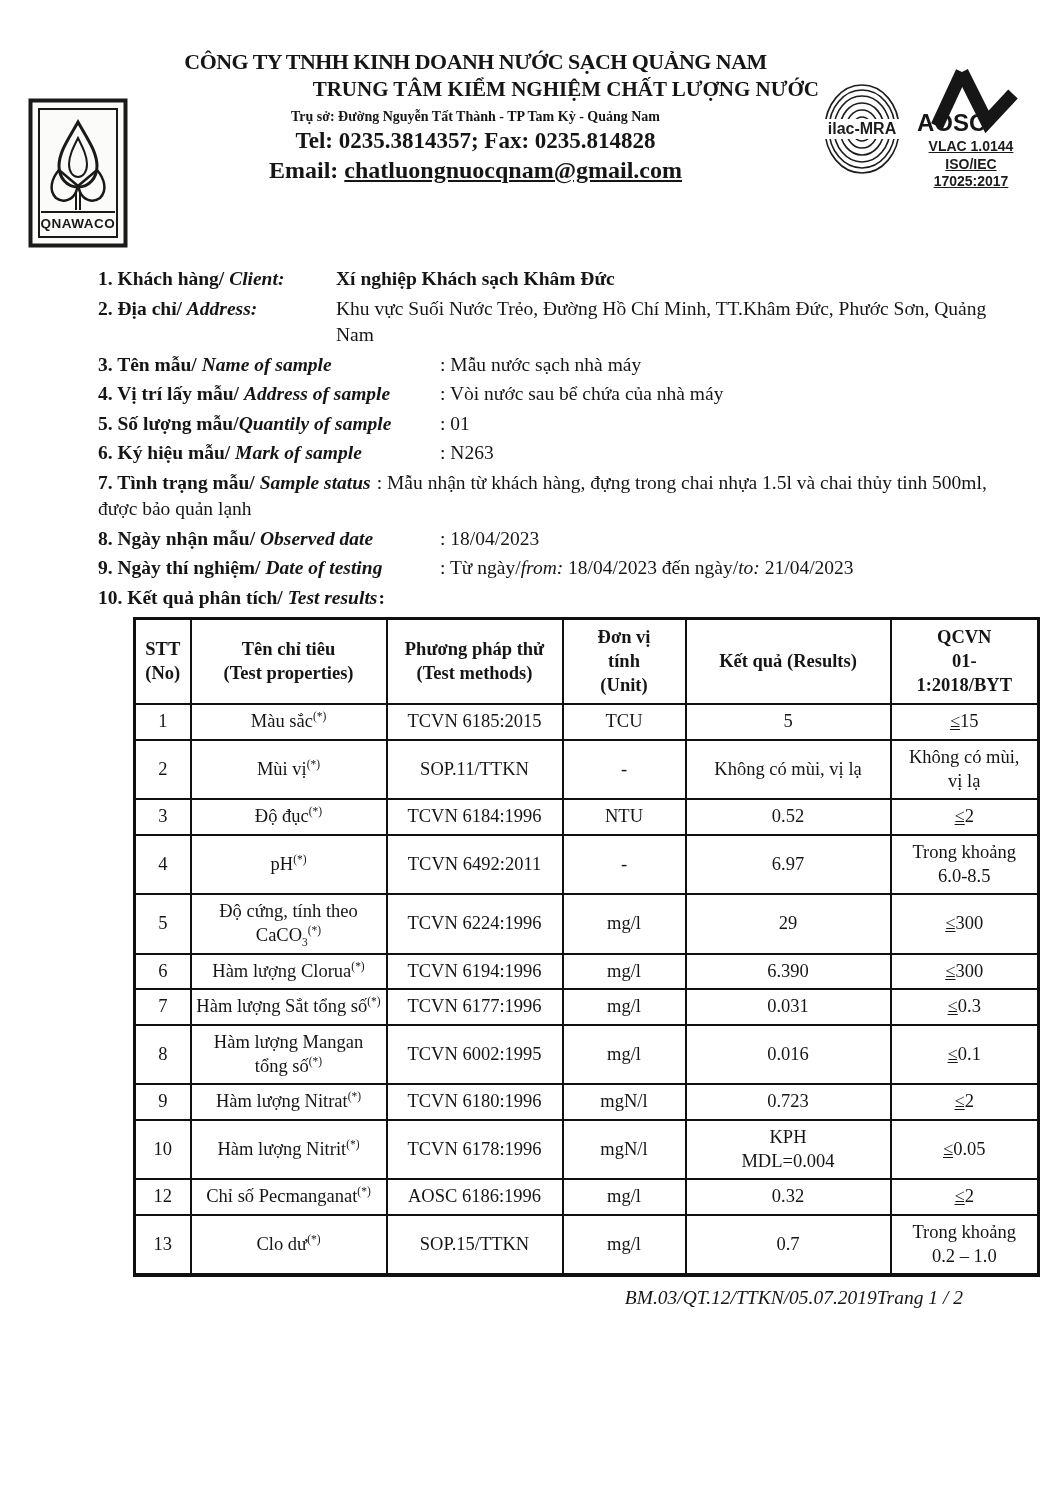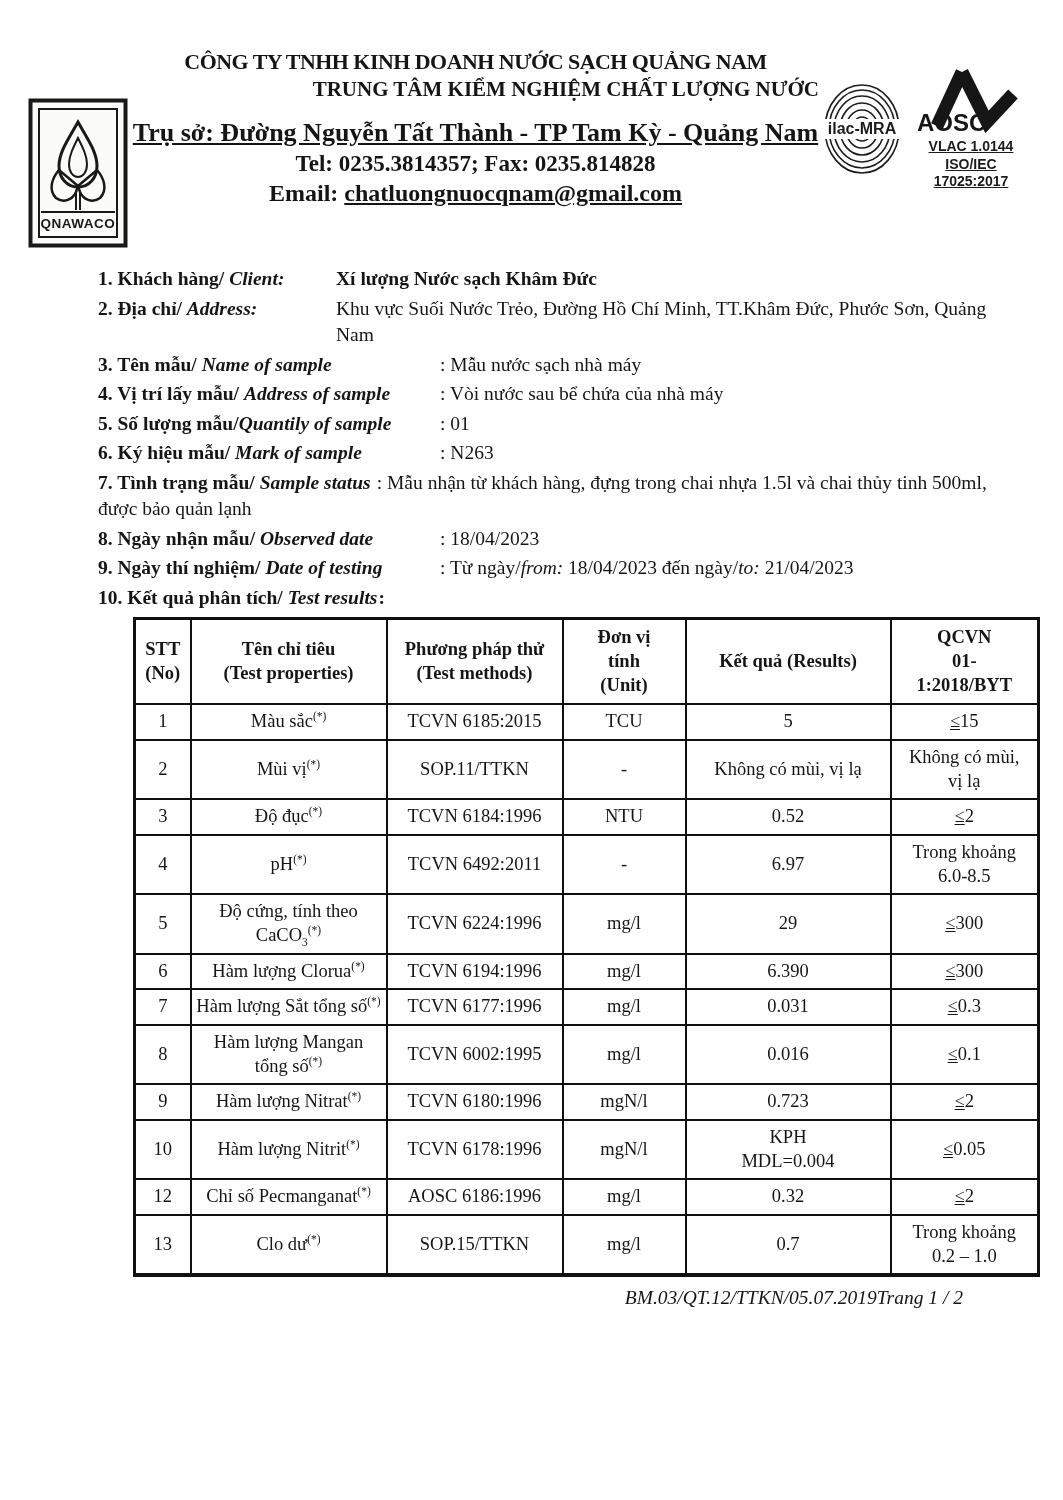--- a/index.html
+++ b/index.html
@@ -11,21 +11,21 @@
     position:relative;
   }
   .page { width:1063px; height:1500px; padding-top:50px; }
 
   
   .letterhead { display:flex; align-items:flex-start; }
   .stamp-wrap { width:100px; margin-left:28px; flex:0 0 auto; padding-top:48px; }
   .head-center { flex:1 1 auto; text-align:center; padding:0 4px; }
   .head-company { font-size:21.5px; letter-spacing:-0.5px; font-weight:600; transform:scaleX(1.02); }
   .head-center .l2 { font-size:21px; font-weight:bold; margin-top:2px;text-align:right; }
-  .head-center .l3 { font-size:26px; font-weight:bold; margin-top:16px;text-decoration:underline; }
+  .head-center .l3 { font-size:14px; font-weight:bold; margin-top:7px; }
   .head-center .l4 { font-size:23px; font-weight:bold; margin-top:3px; }
   .head-center .l5 { font-size:24px; font-weight:bold; margin-top:3px; }
   .underline { text-decoration:underline; font-weight:bold; }
   .logos-right { width:218px; flex:0 0 auto; margin-right:22px; padding-top:14px; display:flex; gap:10px;align-items:center; }
   .ilac-box { width:78px; padding-top:8px; }
   .aosc-box { width:120px; text-align:center; }
   .aosc-cert { font-family:"Liberation Sans", sans-serif; font-weight:bold; font-size:14px; line-height:1.25; color:#1b1b1b;text-decoration:underline; }
 
   
   .info { margin:14px 60px 0 98px; font-size:19.5px; line-height:1.36; }
@@ -119,21 +119,21 @@
         </svg>
         <div class="aosc-cert">VLAC 1.0144</div>
         <div class="aosc-cert">ISO/IEC 17025:2017</div>
       </div>
     </div>
   </div>
 
   <div class="info" id="info-list">
       <div class="info-row narrow">
         <span class="lbl"><b>1. Khách hàng/ </b><b><i>Client:</i></b></span>
-        <span class="val strong">Xí lượng Nước sạch Khâm Đức</span>
+        <span class="val strong">Xí nghiệp Khách sạch Khâm Đức</span>
       </div>
       <div class="info-row narrow">
         <span class="lbl"><b>2. Địa chỉ/ </b><b><i>Address:</i></b></span>
         <span class="val">Khu vực Suối Nước Trẻo, Đường Hồ Chí Minh, TT.Khâm Đức, Phước Sơn, Quảng Nam</span>
       </div>
       <div class="info-row wide">
         <span class="lbl"><b>3. Tên mẫu/ </b><b><i>Name of sample</i></b></span>
         <span class="val">: Mẫu nước sạch nhà máy</span>
       </div>
       <div class="info-row wide">

